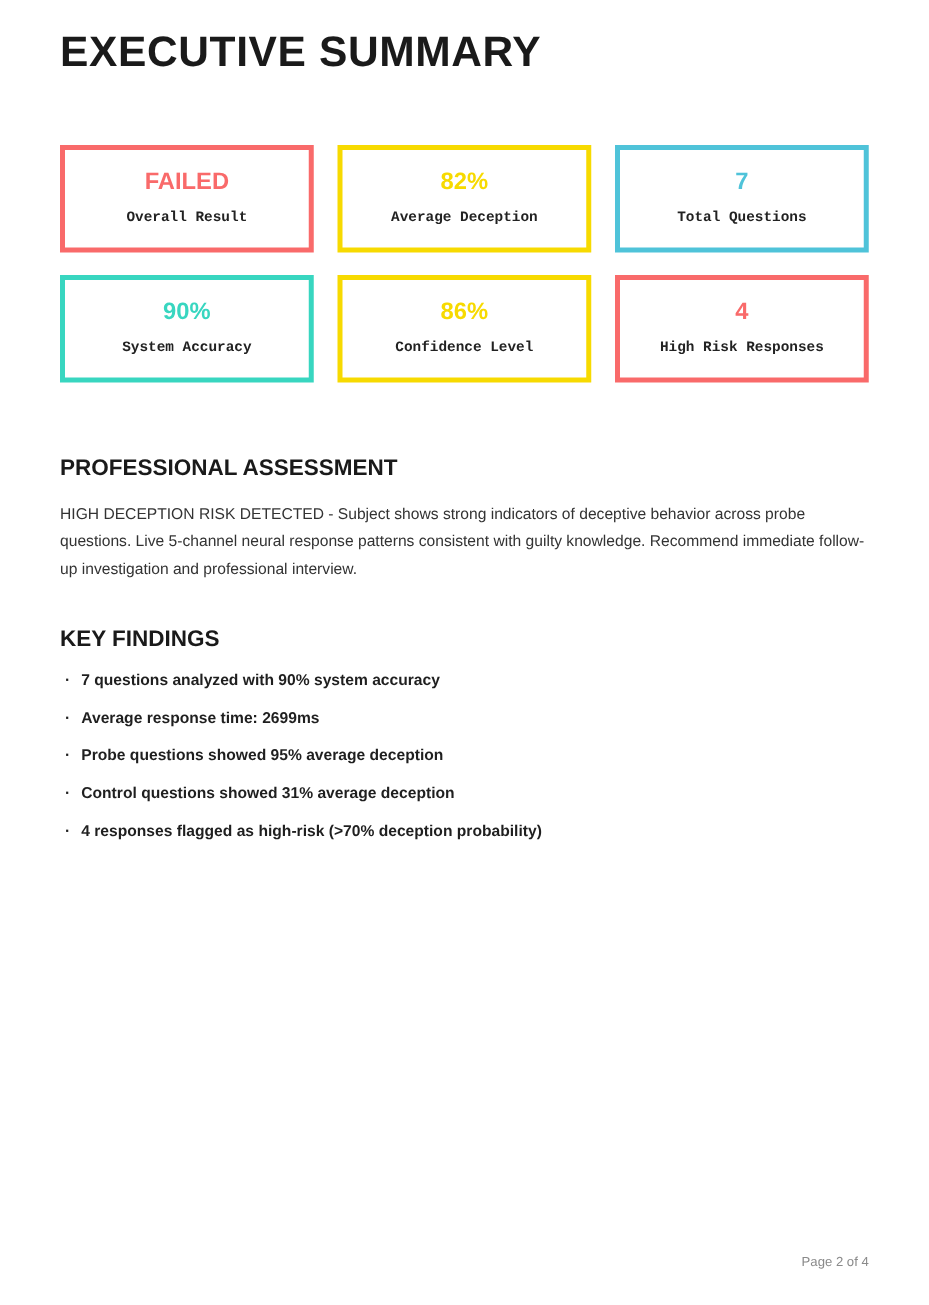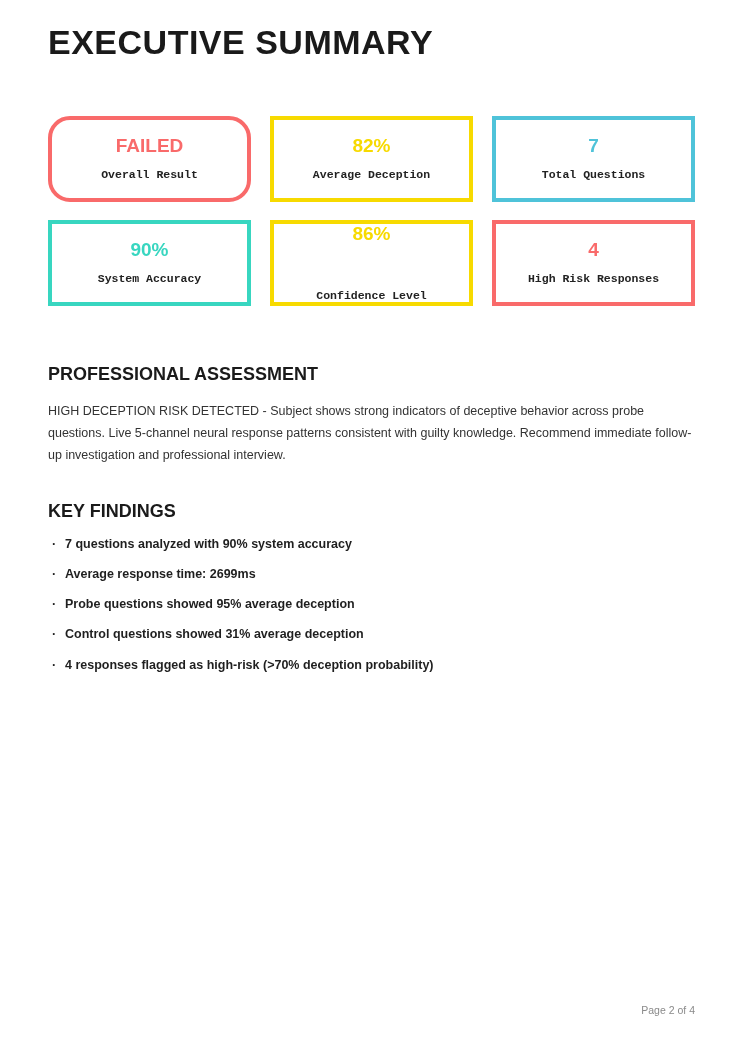--- a/index.html
+++ b/index.html
@@ -108,37 +108,37 @@
   }
 </style>
 </head>
 <body>
 
 <div class="page">
 
   <h1 class="doc-title">EXECUTIVE SUMMARY</h1>
 
   <div class="cards-grid">
-    <div class="stat-card" style="border-color: rgb(249, 106, 106); border-radius: 22px;">
+    <div class="stat-card" style="border-color: rgb(249, 106, 106);">
       <div class="stat-value" style="color: rgb(249, 106, 106);">FAILED</div>
       <div class="stat-label">Overall Result</div>
     </div>
     <div class="stat-card" style="border-color: rgb(247, 218, 0);">
       <div class="stat-value" style="color: rgb(247, 218, 0);">82%</div>
       <div class="stat-label">Average Deception</div>
     </div>
     <div class="stat-card" style="border-color: rgb(79, 195, 217);">
       <div class="stat-value" style="color: rgb(79, 195, 217);">7</div>
       <div class="stat-label">Total Questions</div>
     </div>
     <div class="stat-card" style="border-color: rgb(56, 214, 192);">
       <div class="stat-value" style="color: rgb(56, 214, 192);">90%</div>
       <div class="stat-label">System Accuracy</div>
     </div>
-    <div class="stat-card" style="border-color: rgb(247, 218, 0); justify-content: space-between;">
+    <div class="stat-card" style="border-color: rgb(247, 218, 0);">
       <div class="stat-value" style="color: rgb(247, 218, 0);">86%</div>
       <div class="stat-label">Confidence Level</div>
     </div>
     <div class="stat-card" style="border-color: rgb(249, 106, 106);">
       <div class="stat-value" style="color: rgb(249, 106, 106);">4</div>
       <div class="stat-label">High Risk Responses</div>
     </div>
   </div>
 
   <div class="assessment-block">

